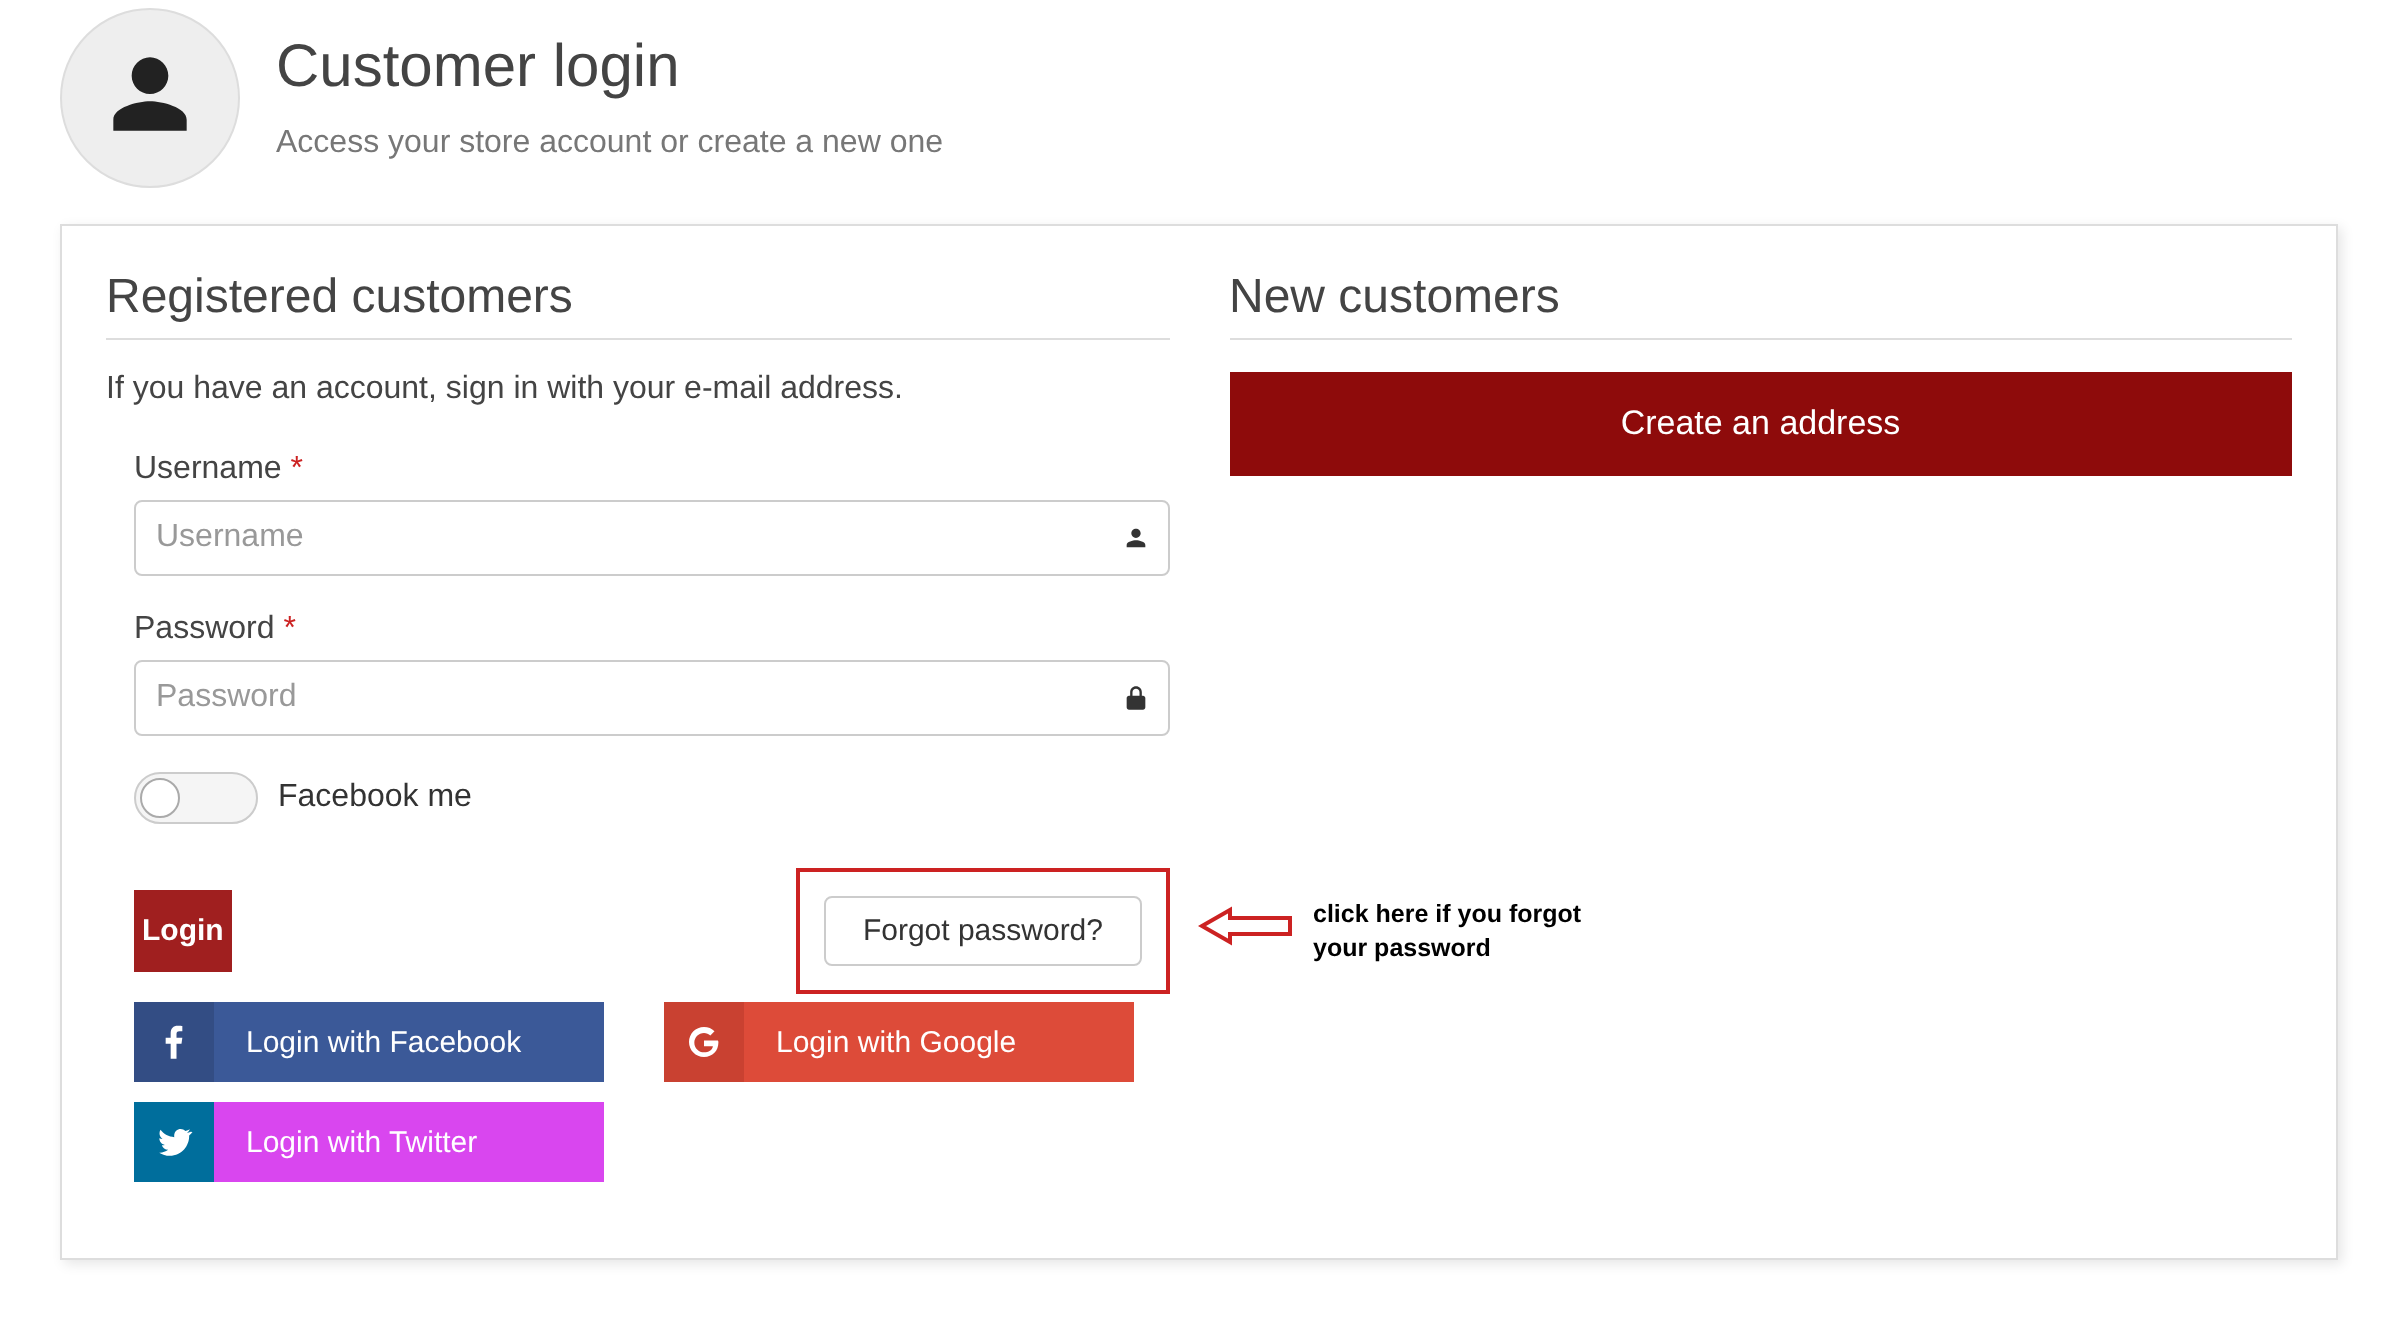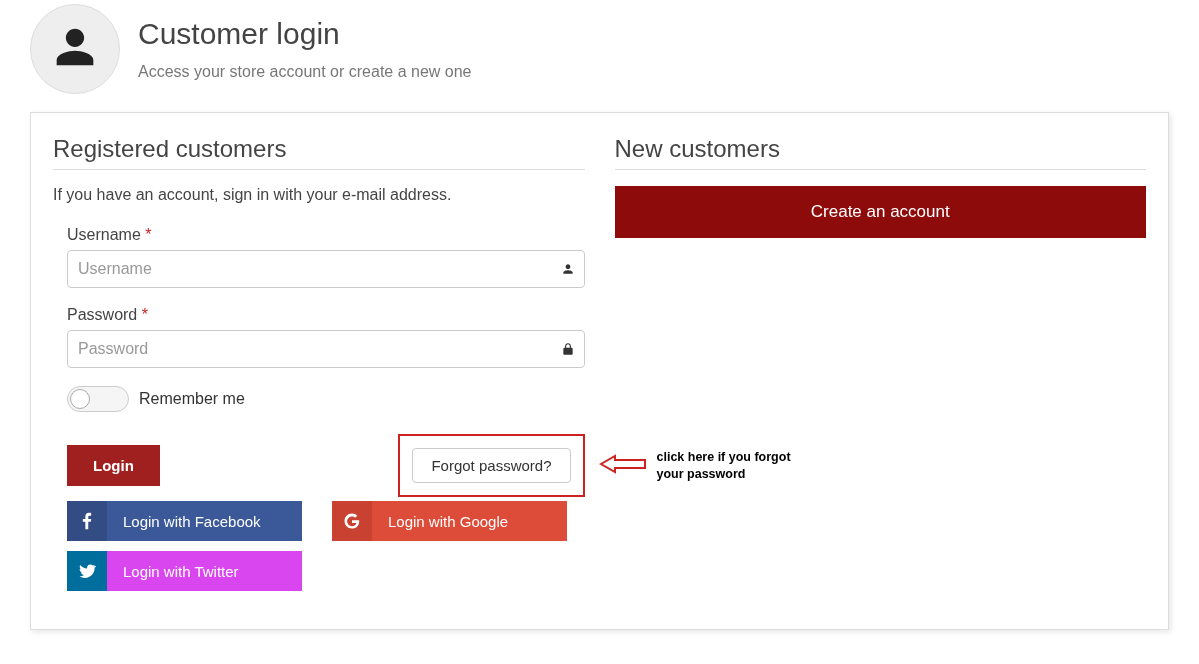--- a/index.html
+++ b/index.html
@@ -50,21 +50,21 @@
     .toggle-knob {
       position: absolute; left: 2px; top: 2px;
       width: 20px; height: 20px; border-radius: 50%;
       background: #fff; border: 1px solid #aaa;
     }
     .remember-row span { font-size: 16px; color: #333; }
 
     .action-row { display: flex; justify-content: space-between; align-items: center; margin-bottom: 4px; padding-left: 14px; position: relative; }
     .btn-login {
       background: #a01f1f; color: #fff; border: none;
-      padding: 12px 26px; font-size: 15px; font-weight: 600; cursor: pointer;
+      padding: 12px 4px; font-size: 15px; font-weight: 600; cursor: pointer;
     }
 
     .forgot-box {
       border: 2px solid #c22; padding: 12px;
       display: inline-flex; align-items: center; justify-content: flex-end;
     }
     .btn-forgot {
       background: #fff; border: 1px solid #ccc; border-radius: 4px;
       padding: 8px 18px; font-size: 15px; color: #333; cursor: pointer;
     }
@@ -145,21 +145,21 @@
               <path d="M18 10h-1V7c0-2.8-2.2-5-5-5S7 4.2 7 7v3H6c-1.1 0-2 .9-2 2v8c0 1.1.9 2 2 2h12c1.1 0 2-.9 2-2v-8c0-1.1-.9-2-2-2zM9 7c0-1.7 1.3-3 3-3s3 1.3 3 3v3H9V7z"></path>
             </svg>
         </span>
       </div>
     </div>
 
     <div class="remember-row">
       <div class="toggle">
         <div class="toggle-knob"></div>
       </div>
-      <span>Remember me</span>
+      <span>Facebook me</span>
     </div>
 
     <div class="action-row">
       <button class="btn-login">Login</button>
 
       <div class="forgot-box">
         <button class="btn-forgot">Forgot password?</button>
       </div>
 
       <div class="forgot-arrow">
@@ -198,16 +198,16 @@
               <path d="M22 5.9c-.7.3-1.5.6-2.3.7.8-.5 1.5-1.3 1.8-2.2-.8.5-1.7.8-2.6 1-1.5-1.6-4-1.7-5.6-.2-.8.8-1.2 1.9-1.2 3 0 .3 0 .6.1.9-3.3-.2-6.3-1.8-8.3-4.4-.4.6-.6 1.3-.6 2.1 0 1.4.7 2.7 1.8 3.4-.7 0-1.3-.2-1.9-.5v.1c0 2 1.4 3.6 3.3 4-.6.2-1.2.2-1.8.1.5 1.6 2 2.8 3.8 2.8-1.6 1.2-3.5 1.8-5.4 1.7 1.9 1.2 4.1 1.9 6.3 1.9 7.5 0 11.7-6.3 11.7-11.7v-.5c.8-.6 1.5-1.3 2-2.1z"></path>
             </svg>
         </span>
         <span class="lbl">Login with Twitter</span>
       </button>
     </div>
   </div>
 
   <div class="col">
     <h2>New customers</h2>
-    <button class="btn-create">Create an account</button>
+    <button class="btn-create">Create an address</button>
   </div>
 
 </div>
 
 </body></html>

